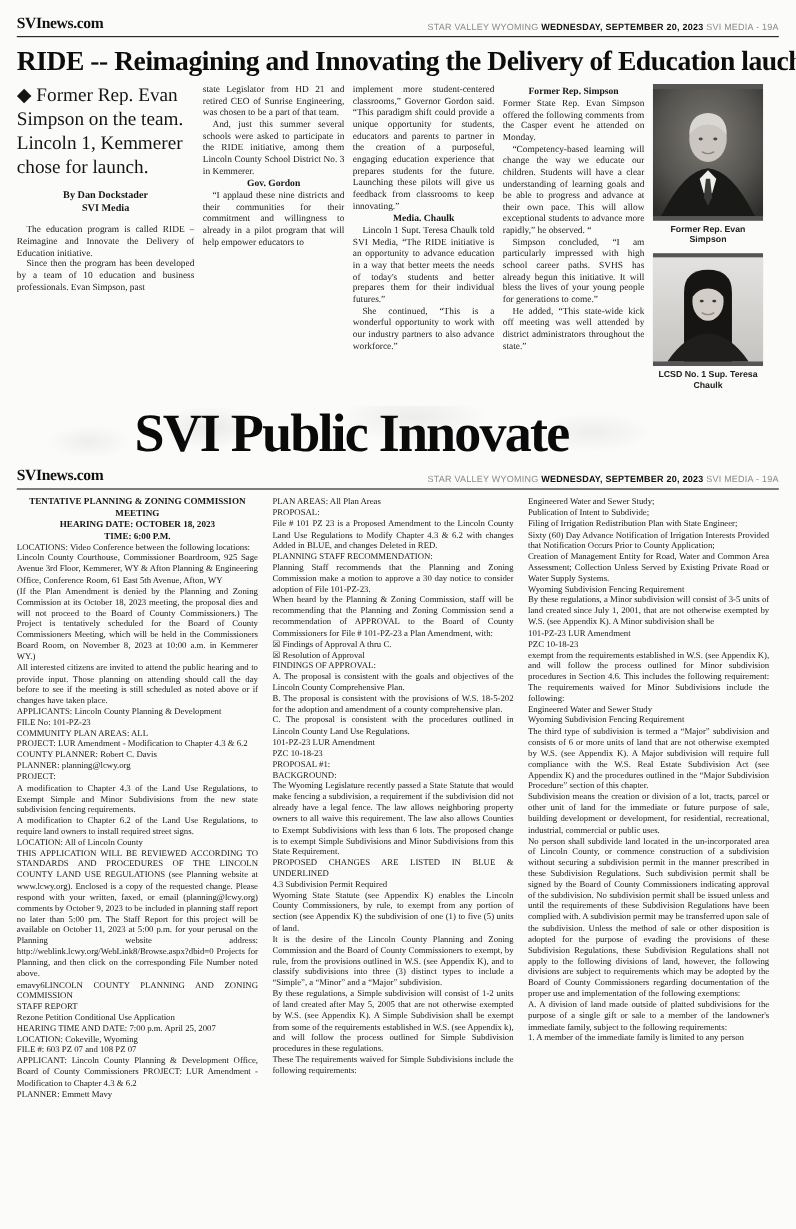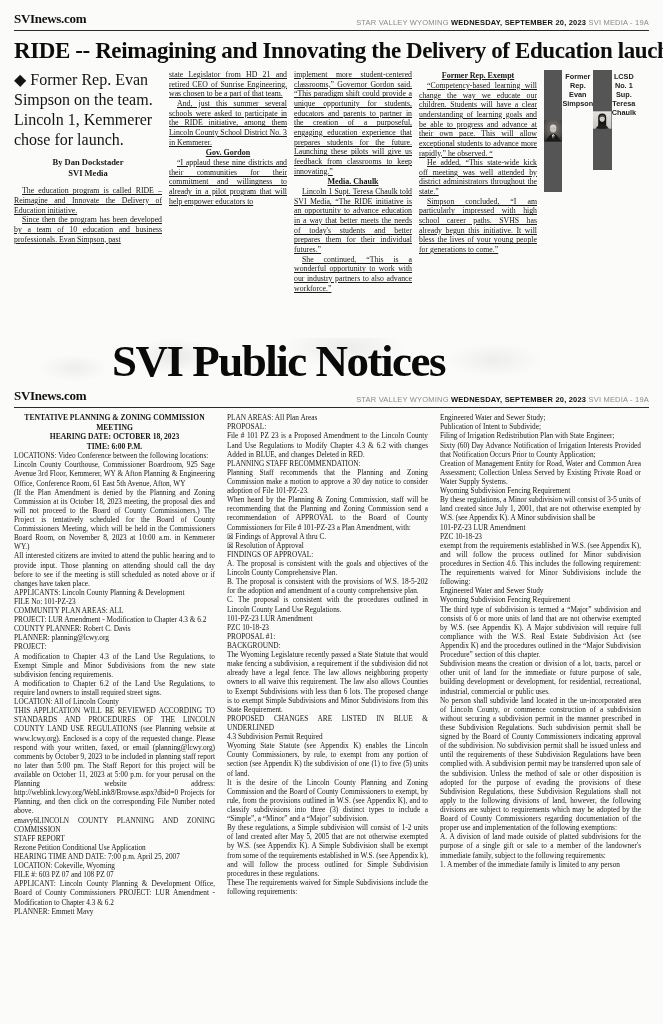--- a/index.html
+++ b/index.html
@@ -15,25 +15,25 @@
   .dateline{font-family:"Liberation Sans",sans-serif;font-size:7.5px;color:#8a8a8a;letter-spacing:0.2px;}
   .dateline .b{color:#111;font-weight:bold;}
   
   .headline{font-family:"Liberation Serif",serif;font-weight:bold;font-size:23px;
     letter-spacing:-0.4px;margin:7px 0 6px;color:#0d0d0d;white-space:nowrap;}
   
   .article{display:flex;gap:7px;height:262px;overflow:hidden;}
   .acol{overflow:hidden;}
   .acol-deck{width:148px;}
   .acol-txt{width:118px;}
-  .acol-photos{width:92px;display:flex;flex-direction:row;}
+  .acol-photos{width:92px;display:flex;flex-direction:column;}
   .deck{font-size:16px;line-height:1.25;margin:0 0 7px;color:#151413;}
   .byline{text-align:center;font-size:8.5px;font-weight:bold;line-height:1.25;margin-bottom:8px;}
   .para{margin:0;font-size:7.8px;line-height:1.24;text-align:justify;}
-  .acol .para{text-indent:8px;text-decoration:underline;}
+  .acol .para{text-indent:8px;}
   .acol .para.cont{text-indent:0;}
   .para.subhead{text-align:center;font-weight:bold;text-indent:0;font-size:8px;margin-top:1px;}
   .photo{width:100%;display:block;background:#555;}
   .caption{font-family:"Liberation Sans",sans-serif;font-weight:bold;font-size:7.3px;
     text-align:center;margin:2px 0 7px;color:#222;}
   
   .notices-band{position:relative;margin-top:6px;}
   .notices-band::before{content:"";position:absolute;inset:0;pointer-events:none;
     background:
       radial-gradient(60px 26px at 160px 18px, rgba(0,0,0,0.07), transparent 70%),
@@ -77,24 +77,25 @@
         <p class="para subhead">Gov. Gordon</p>
         <p class="para body">“I applaud these nine districts and their communities for their commitment and willingness to already in a pilot program that will help empower educators to</p>
       </div>
     <div class="acol acol-txt">
         <p class="para cont">implement more student-centered classrooms,” Governor Gordon said. “This paradigm shift could provide a unique opportunity for students, educators and parents to partner in the creation of a purposeful, engaging education experience that prepares students for the future. Launching these pilots will give us feedback from classrooms to keep innovating.”</p>
         <p class="para subhead">Media. Chaulk</p>
         <p class="para body">Lincoln 1 Supt. Teresa Chaulk told SVI Media, “The RIDE initiative is an opportunity to advance education in a way that better meets the needs of today's students and better prepares them for their individual futures.”</p>
         <p class="para body">She continued, “This is a wonderful opportunity to work with our industry partners to also advance workforce.”</p>
       </div>
     <div class="acol acol-txt">
-        <p class="para subhead">Former Rep. Exempt</p>
+        <p class="para subhead">Former Rep. Simpson</p>
+        <p class="para cont">Former State Rep. Evan Simpson offered the following comments from the Casper event he attended on Monday.</p>
         <p class="para body">“Competency-based learning will change the way we educate our children. Students will have a clear understanding of learning goals and be able to progress and advance at their own pace. This will allow exceptional students to advance more rapidly,” he observed. “</p>
+        <p class="para body">Simpson concluded, “I am particularly impressed with high school career paths. SVHS has already begun this initiative. It will bless the lives of your young people for generations to come.”</p>
         <p class="para body">He added, “This state-wide kick off meeting was well attended by district administrators throughout the state.”</p>
-        <p class="para body">Simpson concluded, “I am particularly impressed with high school career paths. SVHS has already begun this initiative. It will bless the lives of your young people for generations to come.”</p>
       </div>
 
     <div class="acol acol-photos">
       <svg class="photo" width="106" height="122" viewBox="0 0 106 122">
         <defs>
           <radialGradient id="bg1" cx="50%" cy="38%" r="75%">
             <stop offset="0%" stop-color="#7d7a74"></stop>
               <stop offset="60%" stop-color="#55534f"></stop>
               <stop offset="100%" stop-color="#2e2d2b"></stop>
           </radialGradient>
@@ -125,21 +126,21 @@
         <path d="M14 100 Q32 74 53 73 Q74 74 92 100 Z" fill="#201e1d"></path>
         <ellipse cx="47" cy="42" rx="1.9" ry="1.3" fill="#3c3733"></ellipse>
         <ellipse cx="59" cy="42" rx="1.9" ry="1.3" fill="#3c3733"></ellipse>
         <path d="M47 53 Q53 57 59 53" stroke="#97897d" stroke-width="1.4" fill="none"></path>
       </svg>
       <div class="caption">LCSD No. 1 Sup. Teresa Chaulk</div>
     </div>
   </div>
 
   <div class="notices-band">
-    <h2 class="notices-title">SVI Public Notices</h2>
+    <h2 class="notices-title">SVI Public Innovate</h2>
     <div class="masthead">
       <span class="site">SVInews.com</span>
       <span class="dateline"><span>STAR VALLEY WYOMING </span><span class="b">WEDNESDAY, SEPTEMBER 20, 2023</span><span> SVI MEDIA - 19A</span></span>
     </div>
 
     <div class="notices-cols">
       <div class="ncol">
           <p class="para nhead">TENTATIVE PLANNING &amp; ZONING COMMISSION MEETING</p>
           <p class="para nhead">HEARING DATE: OCTOBER 18, 2023</p>
           <p class="para nhead">TIME: 6:00 P.M.</p>

